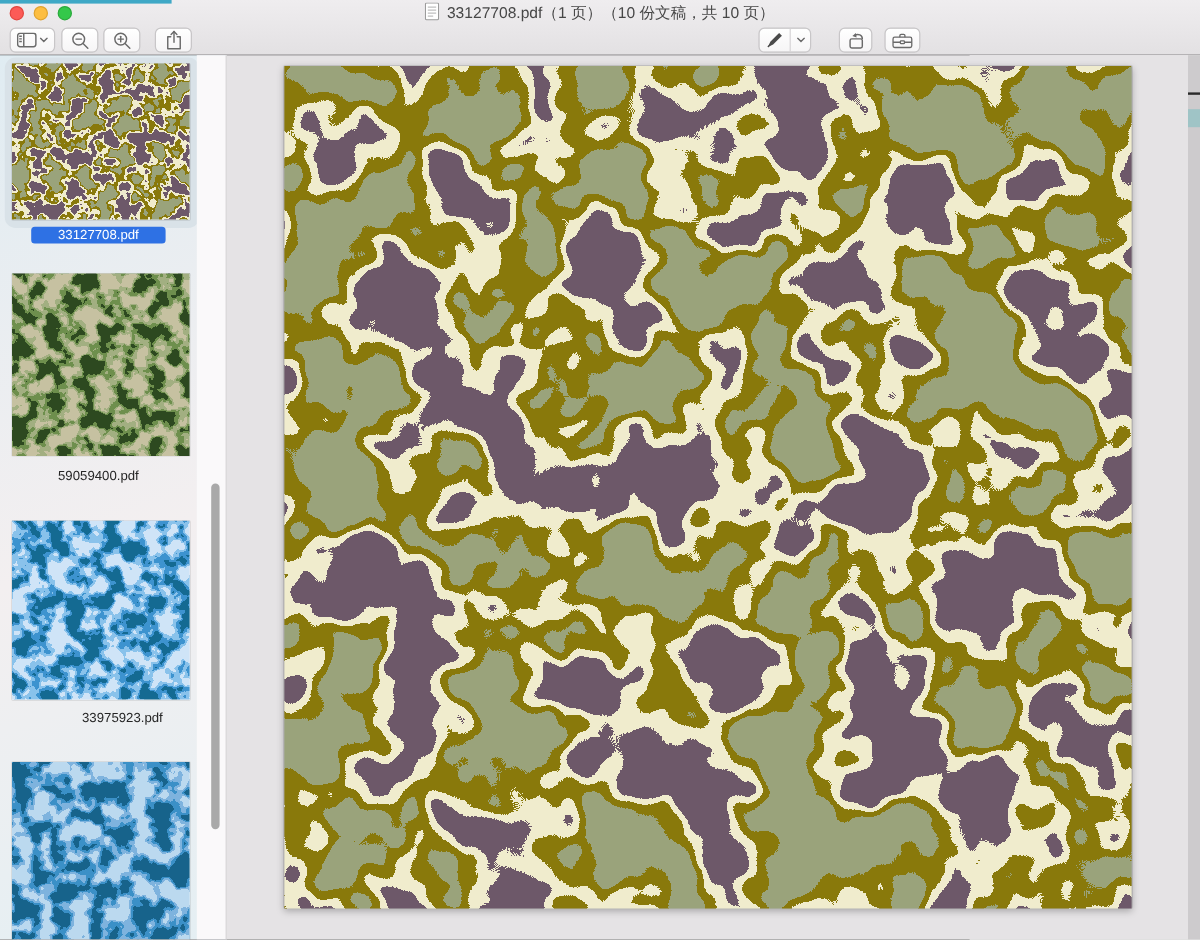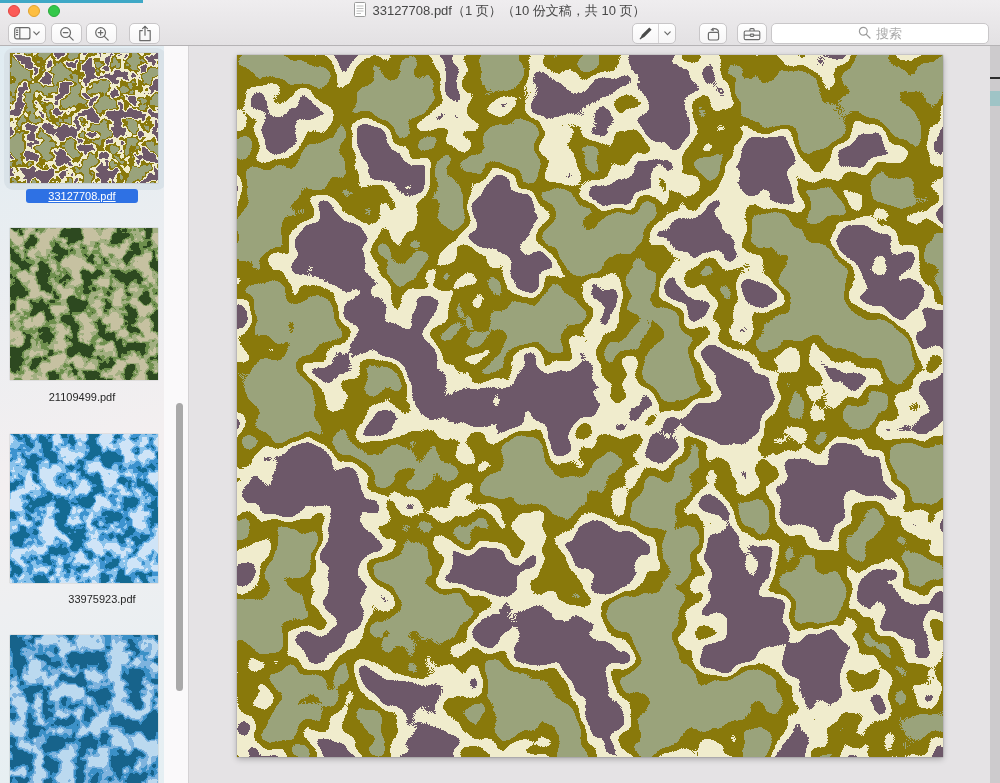--- a/index.html
+++ b/index.html
@@ -58,21 +58,21 @@
   .t1{top:7px;height:130px;}
   .t2{top:182px;height:152px;}
   .t3{top:388px;height:149px;}
   .t4{top:589px;height:148px;}
   .thumb-label{position:absolute;left:0;width:164px;text-align:center;
     font-size:11px;color:#262626;}
   .l1{top:143px;}
   .l2{top:345px;}
   .l3{top:547px;margin-left:20px;}
   .pill{display:inline-block;background:#2E71E4;color:#FFFFFF;
-    border-radius:3px;padding:1px 22px;text-decoration:underline;}
+    border-radius:3px;padding:1px 22px;}
 
   .main{position:absolute;left:189px;top:0;width:801px;height:737px;background:#E5E3E5;}
   .page{position:absolute;left:48px;top:9px;width:706px;height:702px;
     box-shadow:0 0 1px rgba(0,0,0,.45),0 2px 6px rgba(0,0,0,.28);background:#CCC;}
   .page svg{display:block;width:100%;height:100%;}
 
   .right-strip{position:absolute;left:990px;top:0;width:10px;height:737px;background:#CDCBCD;}
   .strip-line{position:absolute;left:0;top:31px;width:10px;height:2px;background:#2A2A2A;}
   .strip-teal{position:absolute;left:0;top:45px;width:10px;height:15px;background:#9FC4C6;}
 
@@ -263,29 +263,20 @@
           <svg width="18" height="14" viewBox="0 0 18 14" fill="none" stroke="#6A6A6A" stroke-width="1.1" stroke-linejoin="round">
             <rect x="1.2" y="4" width="15.6" height="8.6" rx="1.4"></rect>
             <path d="M6.9,4 V2.6 Q6.9,1.6 7.9,1.6 H10.1 Q11.1,1.6 11.1,2.6 V4"></path>
             <line x1="1.2" y1="8.2" x2="7.3" y2="8.2"></line>
             <line x1="10.7" y1="8.2" x2="16.8" y2="8.2"></line>
             <rect x="7.3" y="7.1" width="3.4" height="2.3" rx="0.6"></rect>
           </svg>
         </span>
       </div>
 
-      <div class="search">
-        <span>
-          <svg width="13" height="13" viewBox="0 0 13 13" fill="none" stroke="#9A9A9A" stroke-width="1.2" stroke-linecap="round">
-            <circle cx="5.3" cy="5.3" r="3.9"></circle>
-            <line x1="8.3" y1="8.3" x2="12" y2="12"></line>
-          </svg>
-        </span>
-        <span>搜索</span>
-      </div>
     </div>
   </div>
 
   <div class="content">
 
     <div class="sidebar">
       <div class="sel-ring"></div>
 
       <div class="thumb-img t1">
         <svg preserveAspectRatio="none">
@@ -294,21 +285,21 @@
       </div>
       <div class="thumb-label l1">
         <span class="pill">33127708.pdf</span>
       </div>
 
       <div class="thumb-img t2">
         <svg preserveAspectRatio="none">
             <rect x="0" y="0" width="100%" height="100%" fill="#888" filter="url(#fGreen)"></rect>
           </svg>
       </div>
-      <div class="thumb-label l2">21109499.pdf</div>
+      <div class="thumb-label l2">59059400.pdf</div>
 
       <div class="thumb-img t3">
         <svg preserveAspectRatio="none">
             <rect x="0" y="0" width="100%" height="100%" fill="#888" filter="url(#fBlue)"></rect>
           </svg>
       </div>
       <div class="thumb-label l3">33975923.pdf</div>
 
       <div class="thumb-img t4">
         <svg preserveAspectRatio="none">

